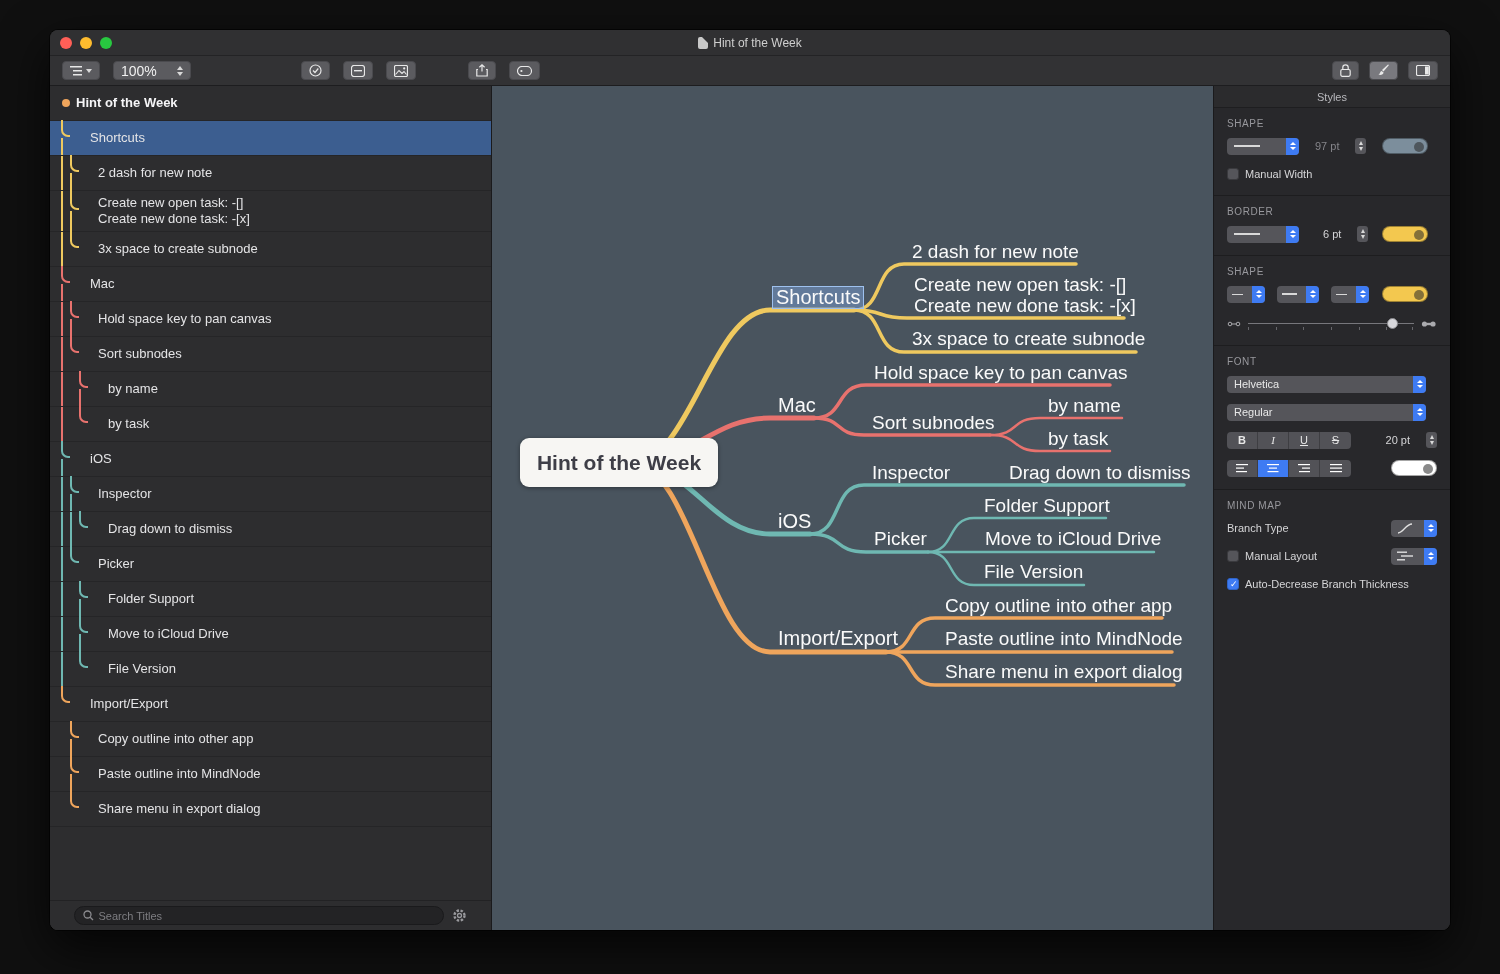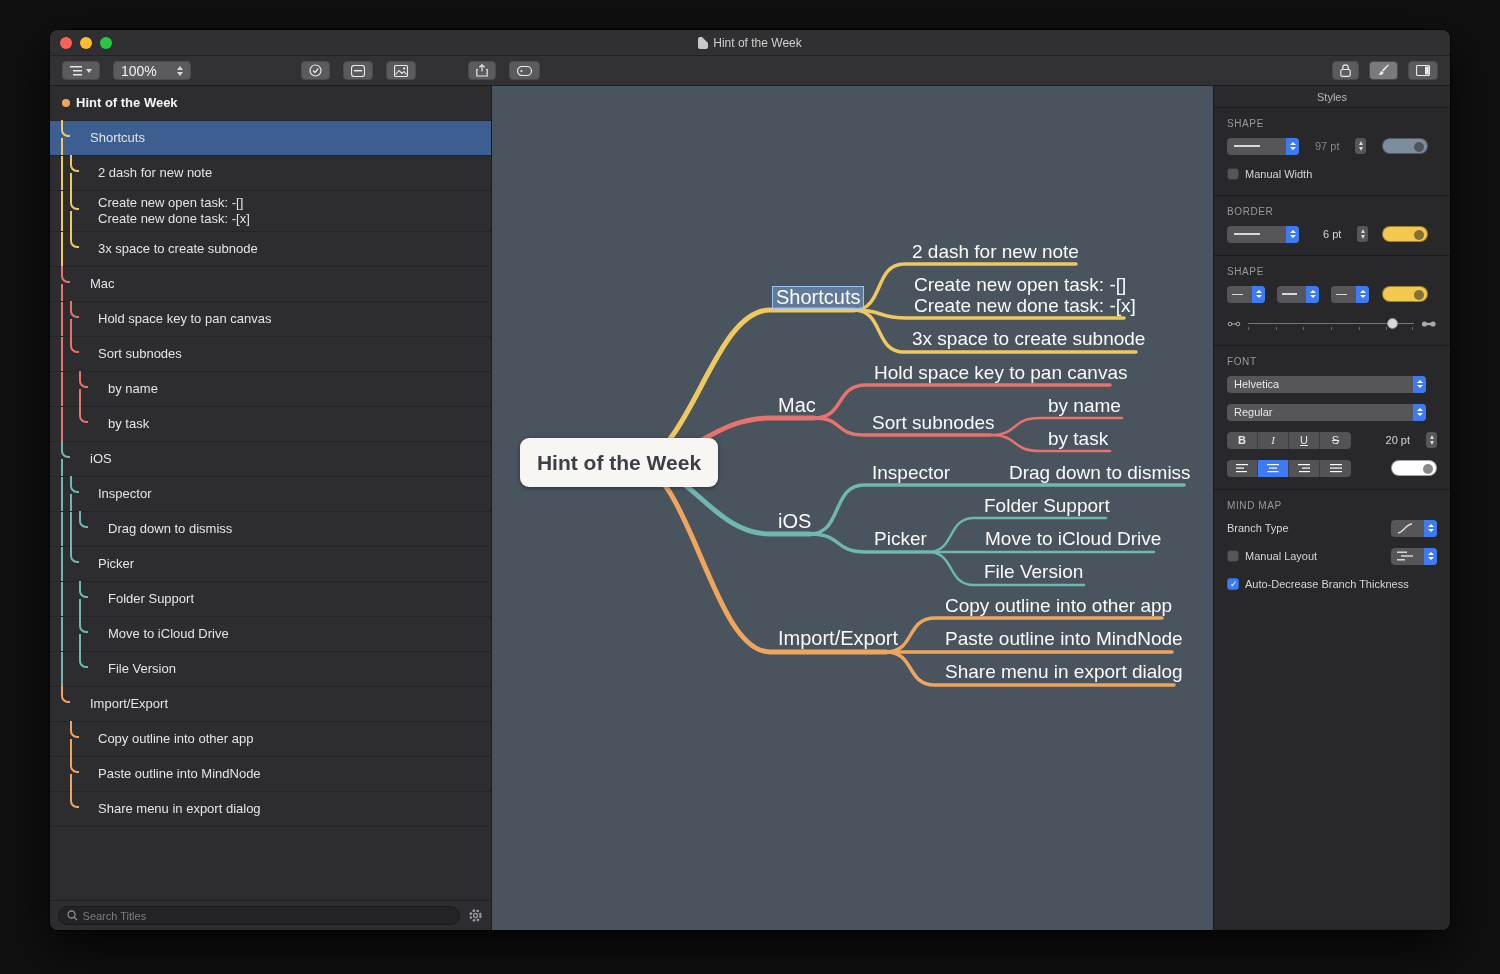--- a/index.html
+++ b/index.html
@@ -44,21 +44,21 @@
   .outline-list { flex:1; overflow:hidden; }
   .orow { position:relative; min-height:35px; display:flex; align-items:center; border-bottom:1px solid #252527; }
   .orow.sel { background:#3c5e90; }
   .olabel { color:#e4e4e6; font-size:13px; line-height:16px; padding-top:4px; padding-bottom:4px; white-space:pre-line; }
   .orow.root .olabel { color:#f5f5f7; font-weight:bold; }
   .gdot { position:absolute; left:12px; top:50%; margin-top:-4px; width:8px; height:8px; border-radius:50%; }
   .g-v { position:absolute; width:2px; top:0; bottom:0; }
   .g-el { position:absolute; top:-1px; height:50%; width:9px; border-left:2px solid; border-bottom:2px solid; border-bottom-left-radius:7px; }
   .g-vb { position:absolute; width:2px; top:50%; bottom:0; }
   .outline-search { position:absolute; left:0; right:0; bottom:0; height:30px; background:#2d2d2f;
-    border-top:1px solid #222224; display:flex; align-items:center; padding:0 8px; gap:8px; }
+    border-top:1px solid #222224; display:flex; align-items:center; padding:0 24px; gap:8px; }
   .searchfield { flex:1; height:19px; background:#232325; border:1px solid #1a1a1c; border-radius:10px;
     display:flex; align-items:center; gap:5px; padding:0 8px; }
   .searchfield input { background:transparent; border:none; outline:none; color:#cfcfcf; font-size:11px; width:100%; }
   .searchfield input::placeholder { color:#7e7e82; }
 
   
   .canvas-pane { flex:1; background:#49545e; display:flex; flex-direction:column; position:relative; }
   .findbar { justify-content:flex-start; padding:0 10px 0 18px; gap:8px; }
   .findfield { width:555px; height:16px; background:#1e1e20; border:1px solid #141416; border-radius:4px;
     display:flex; align-items:center; gap:5px; padding:0 6px; }

